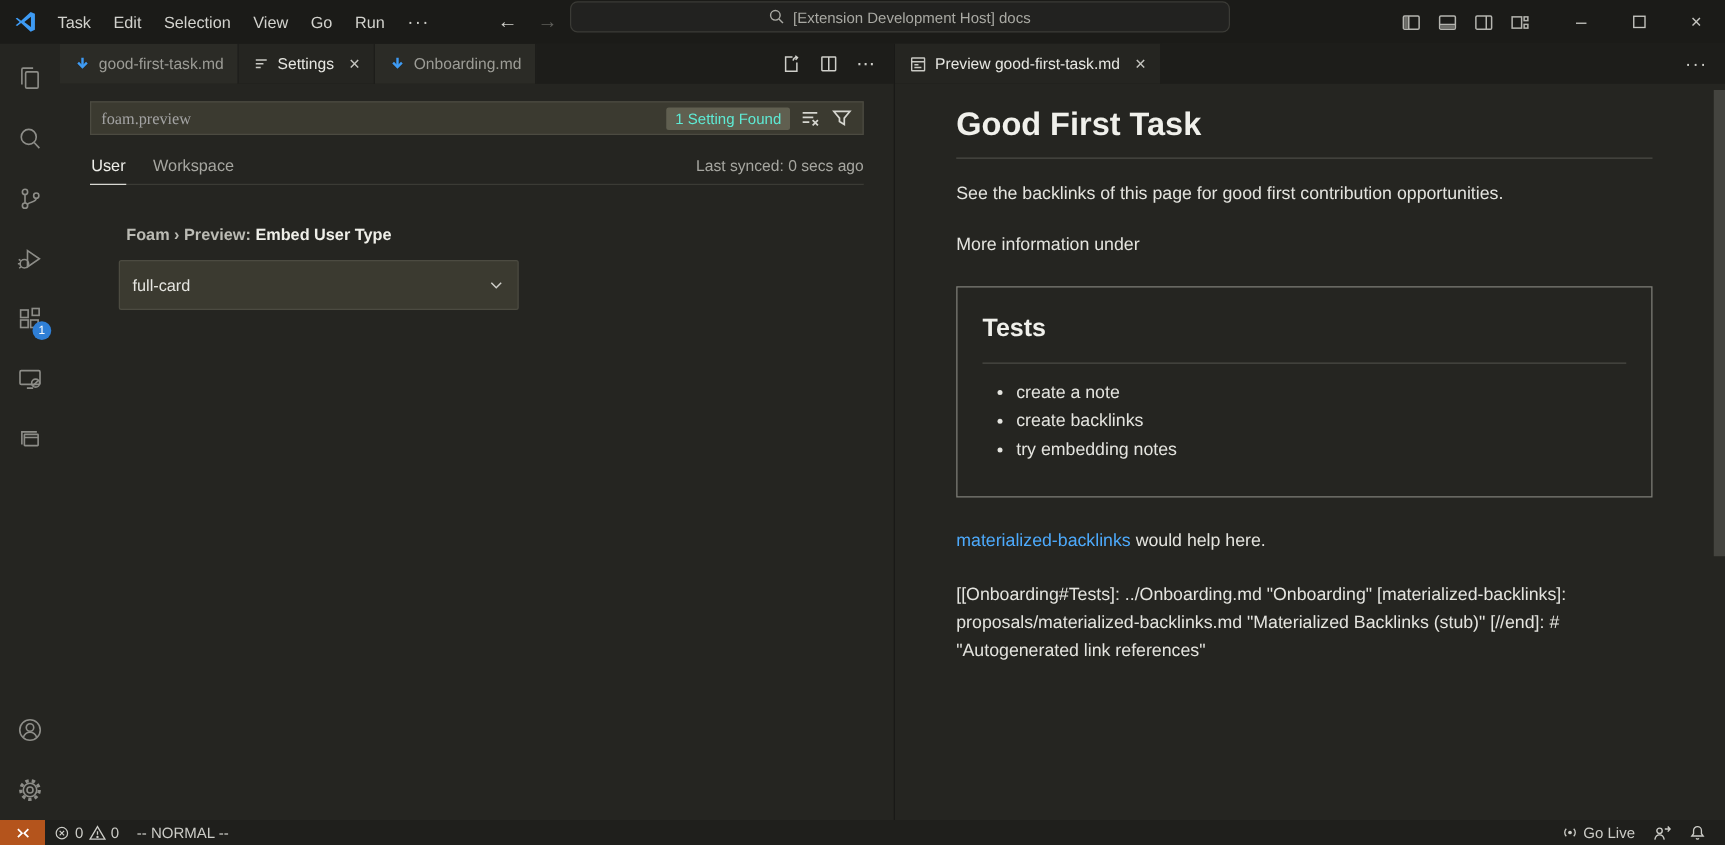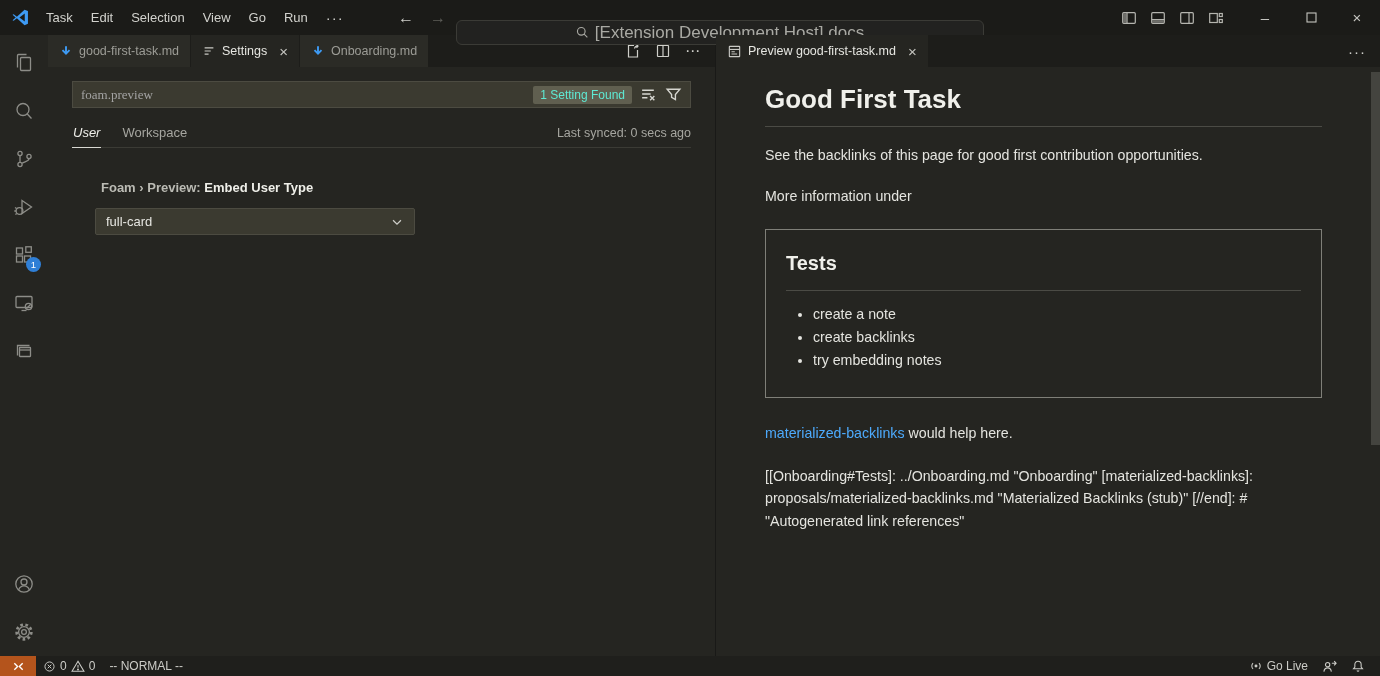--- a/index.html
+++ b/index.html
@@ -11,24 +11,24 @@
   
   .titlebar { position:relative; height:35px; background:#1b1b18;
     display:flex; align-items:center; }
   .vscode-logo { margin:0 8px 0 12px; }
   .menu-item { padding:0 9px; height:24px; line-height:24px; font-size:13px;
     color:#d2d2cd; border-radius:5px; cursor:default; }
   .nav-arrows { position:absolute; left:398px; top:0; height:35px;
     display:flex; align-items:center; gap:16px; font-size:16px; }
   .nav-back { color:#cfcfca; }
   .nav-fwd { color:#5f5f5a; }
-  .command-center { position:absolute; left:456px; top:20px; width:528px;
+  .command-center { position:absolute; left:456px; top:1px; width:528px;
     height:25px; background:#222220; border:1px solid #3b3b36; border-radius:6px;
     display:flex; align-items:center; justify-content:center; gap:6px;
-    color:#a9a9a3; font-size:17px; }
+    color:#a9a9a3; font-size:12px; }
   .window-controls { position:absolute; right:0; top:0; height:35px;
     display:flex; align-items:center; }
   .layout-icons { display:flex; align-items:center; gap:13px; color:#b5b5af;
     margin-right:18px; }
   .win-btn { width:46px; height:35px; display:flex; align-items:center;
     justify-content:center; color:#c5c5c0; font-size:15px; }
 
   
   .main { display:flex; height:621px; }
 
@@ -63,27 +63,27 @@
   .search-input { flex:1; background:transparent; border:none; outline:none;
     color:#a3a3a3; font-size:13px; padding-left:8px;
     font-family:Liberation Serif, serif; }
   .found-badge { background:#605f50; color:#5eead4; font-size:12px;
     padding:2px 7px; border-radius:2px; margin-right:8px; white-space:nowrap; }
   .search-icon-btn { color:#d6d6d0; margin-right:8px; display:flex; }
   .scope-row { display:flex; align-items:flex-end; margin-top:14px;
     border-bottom:1px solid #3b3b35; height:26px; font-size:13px; }
   .scope { margin-right:20px; padding:0 1px 7px; color:#a6a6a0; }
   .scope.active { color:#eeeee9; border-bottom:1px solid #d8d8d2;
-    margin-bottom:-1px;font-style:italic; }
+    margin-bottom:-1px; }
   .last-synced { margin-left:auto; color:#a6a6a0; font-size:12.5px;
     padding-bottom:7px; }
   .setting { margin-top:32px; padding-left:29px; }
   .setting-title { font-size:13px; color:#bbbbb4; font-weight:600; }
   .setting-title .setting-name { color:#efefe9; font-weight:700; }
-  .dropdown { margin-top:13px; margin-left:-6px; width:320px; height:27px;
+  .dropdown { margin-top:13px; margin-left:-6px; width:320px; height:40px;
     background:#3b3a30; border:1px solid #4c4b41; border-radius:2px;
     display:flex; align-items:center; justify-content:space-between;
     padding:0 10px; font-size:13px; color:#e6e6e1; }
 
   
   .preview { flex:1; position:relative; padding:17px 58px 0 49px;
     overflow:hidden; font-size:14.2px; color:#e4e4df; }
   .preview h1 { font-size:26px; font-weight:600; color:#f0f0eb;
     padding-bottom:11px; border-bottom:1px solid #4b4b45; }
   .p1 { margin-top:20px; }

